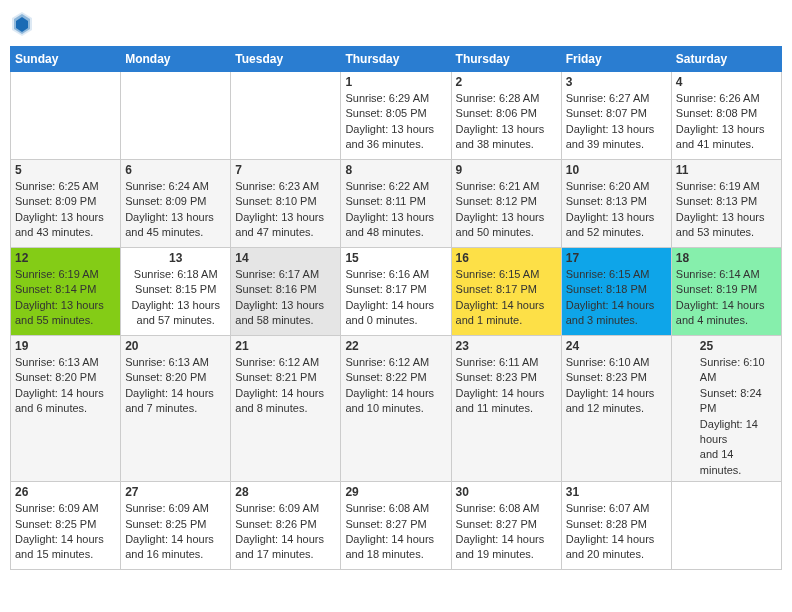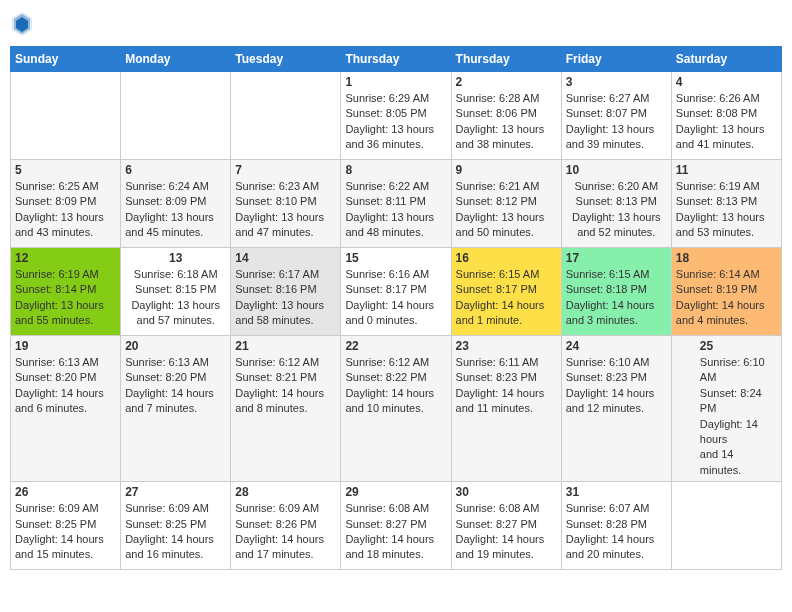--- a/index.html
+++ b/index.html
@@ -188,21 +188,21 @@
           </td>
           <td style="background: rgb(245, 245, 245);">
             <span class="day-number">9</span>
             <div class="day-info" style="white-space: pre-line;">Sunrise: 6:21 AM
 Sunset: 8:12 PM
 Daylight: 13 hours
 and 50 minutes.</div>
           </td>
           <td style="background: rgb(245, 245, 245);">
             <span class="day-number">10</span>
-            <div class="day-info" style="white-space: pre-line; text-align: center;">Sunrise: 6:20 AM
+            <div class="day-info" style="white-space: pre-line;">Sunrise: 6:20 AM
 Sunset: 8:13 PM
 Daylight: 13 hours
 and 52 minutes.</div>
           </td>
           <td style="background: rgb(245, 245, 245);">
             <span class="day-number">11</span>
             <div class="day-info" style="white-space: pre-line;">Sunrise: 6:19 AM
 Sunset: 8:13 PM
 Daylight: 13 hours
 and 53 minutes.</div>
@@ -237,28 +237,28 @@
 Daylight: 14 hours
 and 0 minutes.</div>
           </td>
           <td style="background: #fde047;">
             <span class="day-number">16</span>
             <div class="day-info" style="white-space: pre-line;">Sunrise: 6:15 AM
 Sunset: 8:17 PM
 Daylight: 14 hours
 and 1 minute.</div>
           </td>
-          <td style="background: #86efac;">
+          <td style="background: #0ea5e9;">
             <span class="day-number">17</span>
             <div class="day-info" style="white-space: pre-line;">Sunrise: 6:15 AM
 Sunset: 8:18 PM
 Daylight: 14 hours
 and 3 minutes.</div>
           </td>
-          <td style="background: #fdba74;">
+          <td style="background: #86efac;">
             <span class="day-number">18</span>
             <div class="day-info" style="white-space: pre-line;">Sunrise: 6:14 AM
 Sunset: 8:19 PM
 Daylight: 14 hours
 and 4 minutes.</div>
           </td>
         </tr>
         <tr>
           <td style="background: rgb(245, 245, 245);">
             <span class="day-number">19</span>

